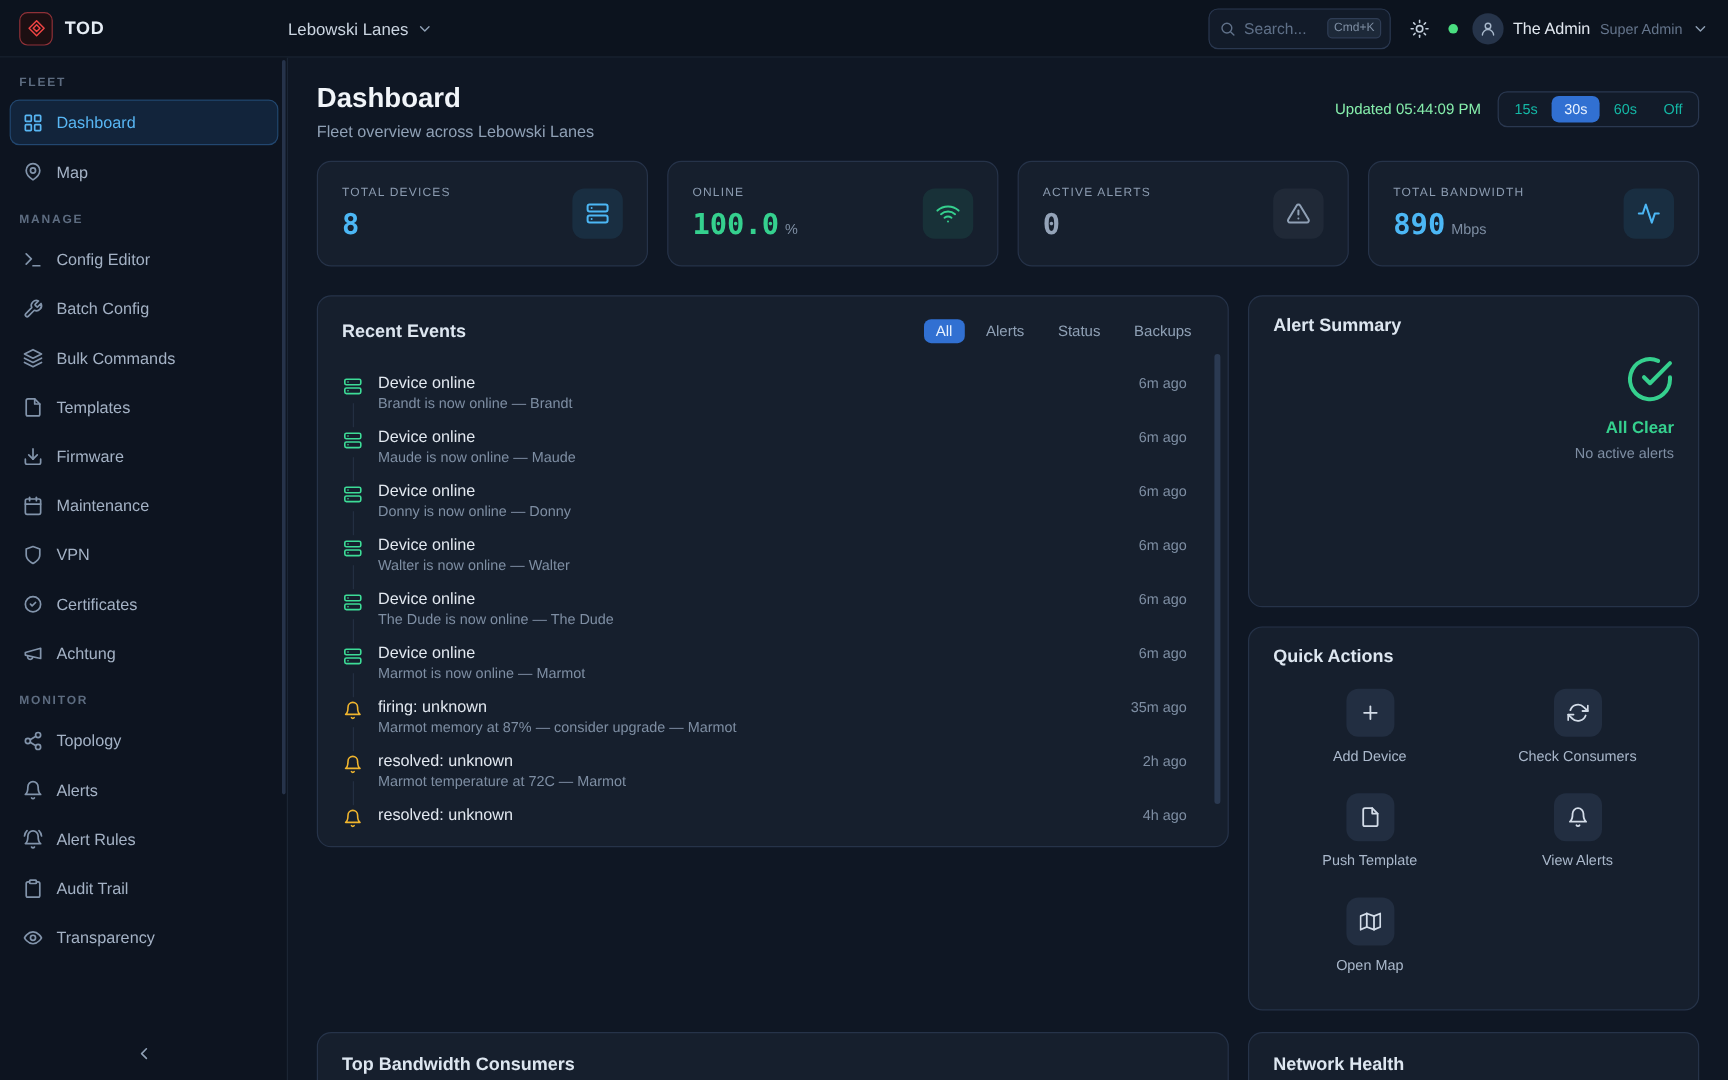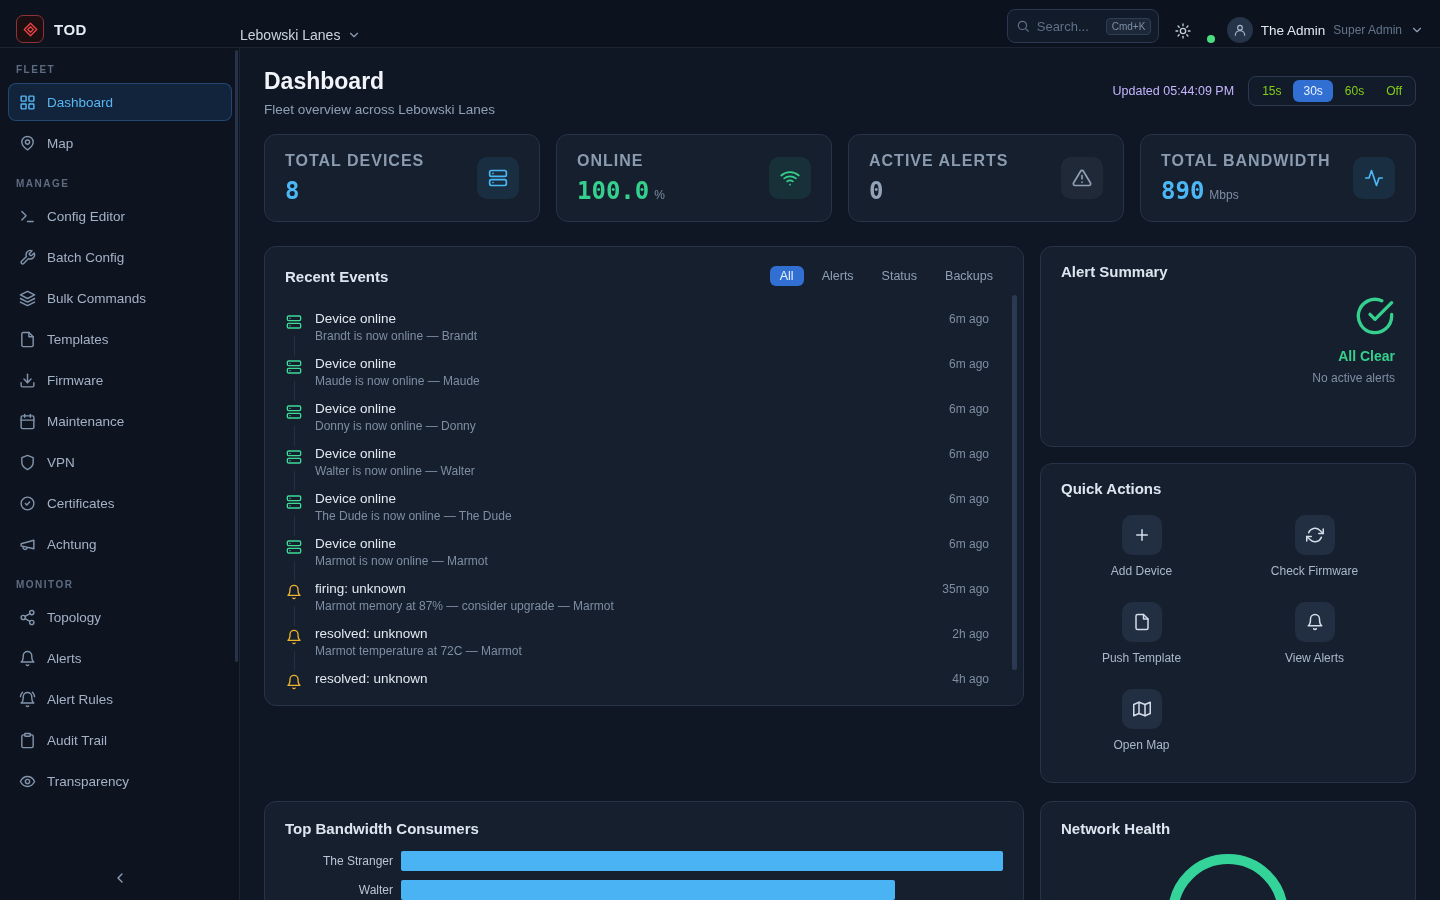--- a/index.html
+++ b/index.html
@@ -7,22 +7,22 @@
     font-family:"Liberation Sans","DejaVu Sans",sans-serif;font-size:14px}
   button{background:none;border:0;color:inherit;font:inherit;cursor:pointer}
   input{background:none;border:0;outline:none;color:#a3a3a3;font:inherit}
   .icon{display:inline-block;width:16px;height:16px;flex:none}
   .icon svg{width:100%;height:100%;display:block}
   .icon.sm{width:14px;height:14px}
 
   .app{display:grid;grid-template-columns:240px 1fr;grid-template-rows:48px 852px;height:900px}
 
   
-  .topbar{grid-column:1/3;display:flex;align-items:flex-end;gap:12px;background:#0c131e;
-    border-bottom:1px solid #1b2534;padding:4px 16px}
+  .topbar{grid-column:1/3;display:flex;align-items:center;gap:12px;background:#0c131e;
+    border-bottom:1px solid #1b2534;padding:16px 16px}
   .brand{display:flex;align-items:center;gap:10px;width:212px;flex:none}
   .logo{width:28px;height:28px;border-radius:7px;background:#1c0f12;border:1px solid #8f3138;
     display:grid;place-items:center;color:#ef4444}
   .logo .icon{width:15px;height:15px}
   .brand-name{font-size:15px;font-weight:700;letter-spacing:.5px}
   .org{display:flex;align-items:center;gap:7px;color:#cbd5e1;font-size:14px}
   .org .icon{color:#8fa0b5}
   .spacer{flex:1}
   .search{display:flex;align-items:center;gap:7px;width:152px;height:34px;background:#121b29;
     border:1px solid #2a3850;border-radius:8px;padding:0 8px;color:#5f7088}
@@ -50,31 +50,31 @@
   .nav-item.active .icon{color:#58b6f3}
   .side-scroll{position:absolute;top:2px;right:1px;width:3px;height:612px;background:#26334a;border-radius:2px}
   .collapse{position:absolute;bottom:8px;left:0;width:100%;display:grid;place-items:center;color:#8fa0b5;padding:6px 0}
 
   
   .main{padding:0 24px;overflow:hidden}
   .page-head{margin-top:20px;display:flex;justify-content:space-between;align-items:flex-start}
   .page-head h1{font-size:23px;font-weight:700;color:#f1f5f9}
   .page-sub{font-size:13.5px;color:#8fa0b5;margin-top:7px}
   .head-right{display:flex;align-items:center;gap:14px;margin-top:8px}
-  .updated{font-size:12.5px;color:#c4b5fd}
+  .updated{font-size:12.5px;color:#86efac}
   .seg{display:flex;gap:2px;background:#121b29;border:1px solid #2a3850;border-radius:8px;padding:3px}
-  .seg-btn{font-size:12px;color:#84cc16;padding:4px 10px;border-radius:6px}
+  .seg-btn{font-size:12px;color:#14b8a6;padding:4px 10px;border-radius:6px}
   .seg-btn.active{background:#3170d2;color:#e8f2ff}
 
   .card{background:#161f2d;border:1px solid #263349;border-radius:12px}
   .card h2{font-size:15px;font-weight:600;color:#dde6f0}
 
   .stats{display:grid;grid-template-columns:repeat(4,1fr);gap:16px;margin-top:17px}
   .stat{height:88px;padding:15px 20px;display:flex;justify-content:space-between;align-items:center}
-  .stat-label{font-size:16px;font-weight:700;letter-spacing:1px;color:#8b9bb0;text-transform:uppercase}
+  .stat-label{font-size:10px;font-weight:400;letter-spacing:1px;color:#8b9bb0;text-transform:uppercase}
   .stat-value{margin-top:7px;font-family:"DejaVu Sans Mono",monospace;font-size:24px;font-weight:700;color:#94a3b8}
   .stat .suffix{font-size:12px;color:#7e8ea3;margin-left:5px;font-weight:400;font-family:"Liberation Sans",sans-serif}
   .chip{width:42px;height:42px;border-radius:10px;display:grid;place-items:center;background:rgba(148,163,184,.08);color:#8fa0b5}
   .chip .icon{width:20px;height:20px}
   .stat.blue .stat-value{color:#4cb7f5}
   .stat.blue .chip{background:rgba(56,189,248,.10);color:#4cb7f5}
   .stat.green .stat-value{color:#35d08e}
   .stat.green .chip{background:rgba(52,211,153,.10);color:#35d08e}
 
   .grid-mid{display:grid;grid-template-columns:1fr 376px;gap:16px;margin-top:24px;align-items:start}
@@ -92,21 +92,21 @@
   .rail-line{flex:1;width:1px;background:#232f42;margin-top:6px}
   .event:last-child .rail-line{display:none}
   .ev-body{flex:1;padding-bottom:13px}
   .ev-top{display:flex;justify-content:space-between;align-items:baseline}
   .ev-title{font-size:13.5px;font-weight:500;color:#e2e8f0}
   .ev-time{font-size:12px;color:#7e8ea3}
   .ev-sub{font-size:12px;color:#7e8ea3;margin-top:3px}
   .list-scroll{position:absolute;right:6px;top:48px;width:5px;height:375px;background:#2b3a52;border-radius:3px}
 
   .right-col{display:flex;flex-direction:column;gap:16px}
-  .alert-summary{height:201px;padding:16px 20px}
+  .alert-summary{height:260px;padding:16px 20px}
   .as-body{display:flex;flex-direction:column;align-items:flex-end;margin-top:16px}
   .as-icon{width:40px;height:40px;color:#35d08e}
   .as-status{margin-top:12px;font-size:14px;font-weight:600;color:#35d08e}
   .as-sub{margin-top:7px;font-size:12px;color:#7e8ea3}
 
   .quick-actions{height:320px;padding:16px 20px}
   .qa-grid{display:grid;grid-template-columns:1fr 1fr;gap:24px 12px;margin-top:18px}
   .qa{display:flex;flex-direction:column;align-items:center;gap:9px}
   .qa-chip{width:40px;height:40px;border-radius:10px;background:#222e41;display:grid;place-items:center;color:#d3dce8}
   .qa-chip .icon{width:18px;height:18px}
@@ -715,21 +715,21 @@
                 <span class="qa-chip">
                   <span class="icon">
                     <svg viewBox="0 0 24 24" fill="none" stroke="currentColor" stroke-width="2" stroke-linecap="round" stroke-linejoin="round">
                       <polyline points="23 4 23 10 17 10"></polyline>
                       <polyline points="1 20 1 14 7 14"></polyline>
                       <path d="M3.51 9a9 9 0 0 1 14.85-3.36L23 10"></path>
                       <path d="M20.49 15a9 9 0 0 1-14.85 3.36L1 14"></path>
                     </svg>
                   </span>
                 </span>
-                <span class="qa-label">Check Firmware</span>
+                <span class="qa-label">Check Consumers</span>
               </button>
 
               <button class="qa">
                 <span class="qa-chip">
                   <span class="icon">
                     <svg viewBox="0 0 24 24" fill="none" stroke="currentColor" stroke-width="2" stroke-linecap="round" stroke-linejoin="round">
                       <path d="M14 2H6a2 2 0 0 0-2 2v16a2 2 0 0 0 2 2h12a2 2 0 0 0 2-2V8z"></path>
                       <polyline points="14 2 14 8 20 8"></polyline>
                     </svg>
                   </span>

